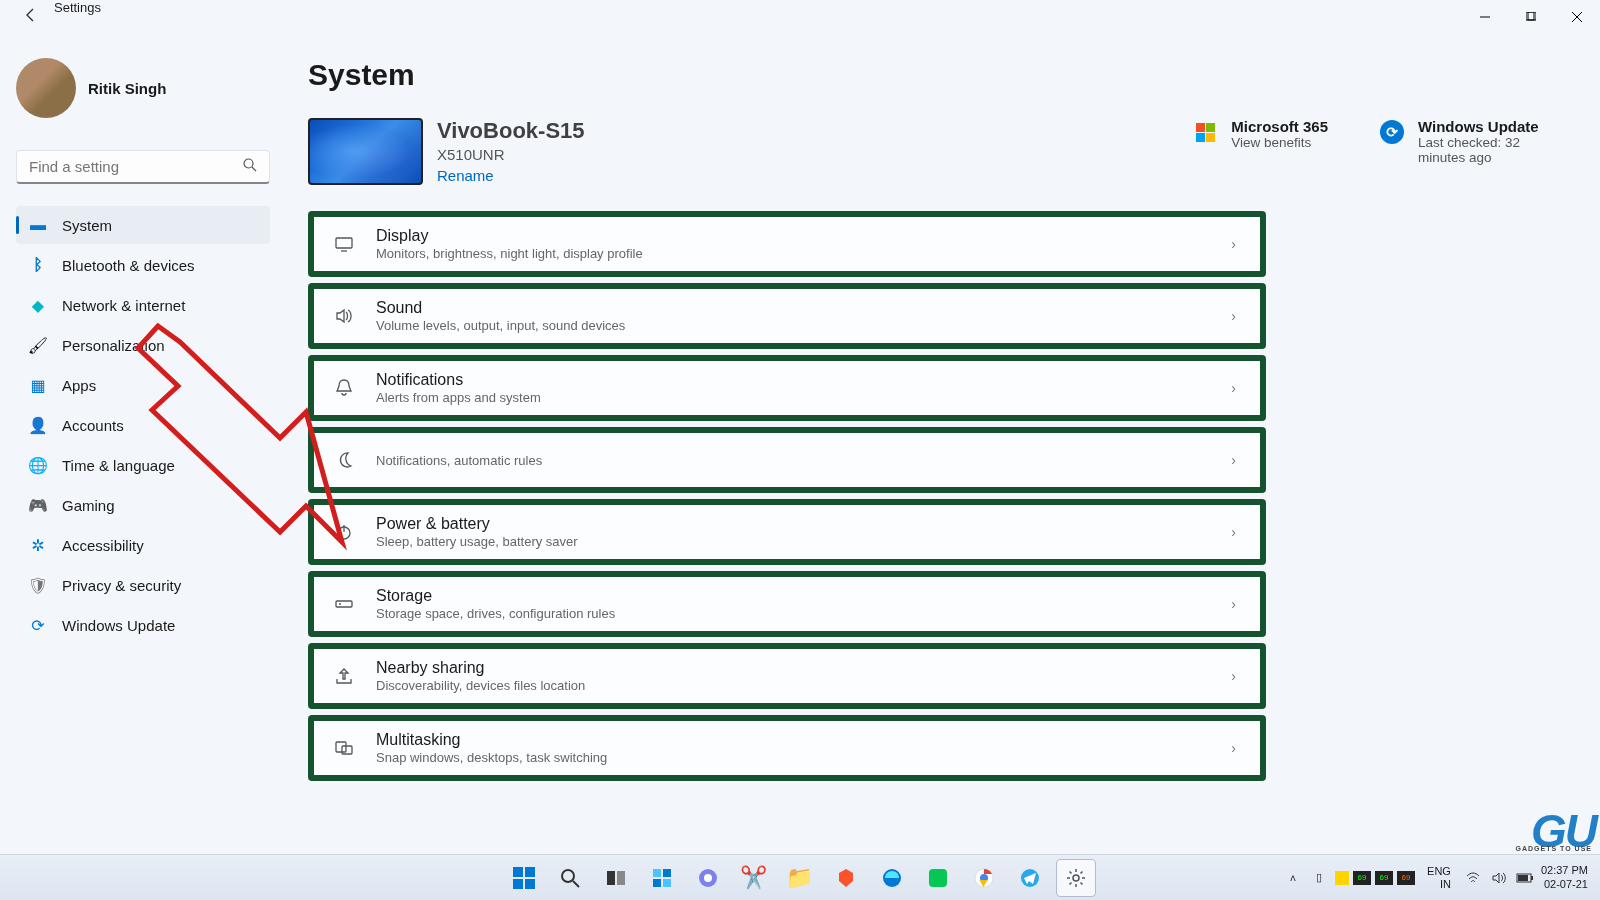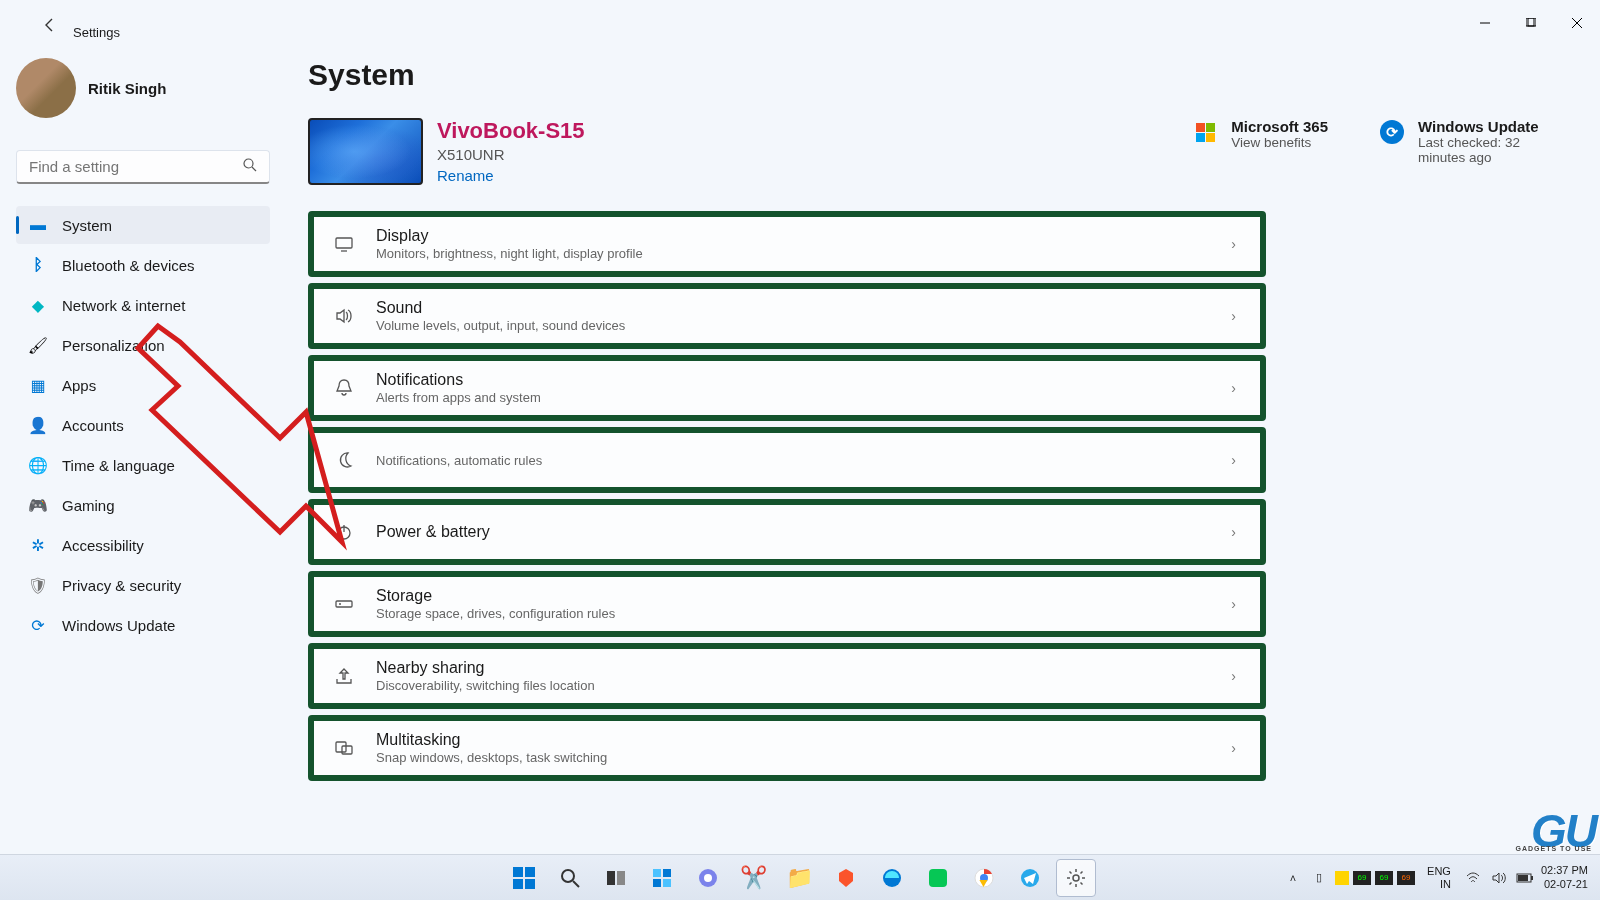--- a/index.html
+++ b/index.html
@@ -1,18 +1,18 @@
 <!DOCTYPE html>
 <html><head>
   <meta charset="utf-8">
   <style>
     * { margin: 0; padding: 0; box-sizing: border-box; font-family: "Segoe UI", sans-serif; }
     body { background: #f3f7fc; width: 1600px; height: 900px; overflow: hidden; position: relative; }
 
-    .titlebar { height: 40px; display: flex; align-items: flex-end; padding: 0 0 0 16px; margin-left: 19px; }
+    .titlebar { height: 40px; display: flex; align-items: flex-start; padding: 0 0 0 16px; }
     .titlebar-back { width: 30px; height: 30px; display: flex; align-items: center; justify-content: center; cursor: pointer; color: #555; }
     .titlebar-title { font-size: 13px; color: #1a1a1a; margin-left: 8px; }
     .window-controls { margin-left: auto; display: flex; }
     .window-controls div { width: 46px; height: 34px; display: flex; align-items: center; justify-content: center; font-size: 10px; color: #1a1a1a; cursor: pointer; }
 
     .container { display: flex; height: calc(100% - 86px); }
 
     .sidebar { width: 284px; padding: 18px 14px 0 16px; flex-shrink: 0; }
     .user { display: flex; align-items: center; margin-bottom: 32px; padding-left: 0; }
     .avatar { width: 60px; height: 60px; border-radius: 50%; background: radial-gradient(circle at 30% 30%, #d4a373, #8b6f47); margin-right: 12px; overflow: hidden; }
@@ -29,21 +29,21 @@
     .nav-icon { width: 20px; height: 20px; display: flex; align-items: center; justify-content: center; margin-right: 14px; font-size: 16px; }
     .nav-label { font-size: 15px; color: #1a1a1a; }
 
     .main { flex: 1; padding: 18px 40px 0 24px; }
     .page-title { font-size: 30px; font-weight: 600; color: #1a1a1a; margin-bottom: 26px; }
 
     .device-row { display: flex; align-items: flex-start; margin-bottom: 26px; gap: 14px; }
     .device-thumb { width: 115px; height: 67px; border: 2px solid #222; border-radius: 4px; background: linear-gradient(135deg, #0a4db8 0%, #1e6fd9 30%, #3a8ee8 50%, #0a4db8 100%); position: relative; overflow: hidden; }
     .device-thumb::after { content: ''; position: absolute; inset: 0; background: radial-gradient(ellipse at 40% 50%, rgba(100,180,255,.6), transparent 60%), radial-gradient(ellipse at 60% 60%, rgba(40,80,200,.5), transparent 60%); }
     .device-info { flex: 1; }
-    .device-name { font-size: 22px; font-weight: 600; color: #be185d; }
+    .device-name { font-size: 22px; font-weight: 600; color: #404040; }
     .device-model { font-size: 15px; color: #555; margin-top: 2px; }
     .device-rename { font-size: 15px; color: #0067c0; cursor: pointer; margin-top: 4px; }
 
     .header-cards { display: flex; gap: 52px; }
     .hcard { display: flex; align-items: flex-start; gap: 14px; max-width: 180px; cursor: pointer; }
     .hcard-icon { width: 24px; height: 24px; display: flex; align-items: center; justify-content: center; font-size: 18px; margin-top: 2px; }
     .hcard-title { font-size: 15px; font-weight: 600; color: #1a1a1a; }
     .hcard-sub { font-size: 13.5px; color: #555; }
 
     .settings-list { display: flex; flex-direction: column; gap: 6px; max-width: 958px; }
@@ -255,20 +255,21 @@
       </div>
       <div class="setting-item">
         <span class="setting-icon">
             <svg width="20" height="20" viewBox="0 0 20 20">
               <circle cx="10" cy="11" r="6" stroke="#555" fill="none" stroke-width="1.3"></circle>
               <line x1="10" y1="3" x2="10" y2="10" stroke="#555" stroke-width="1.3"></line>
             </svg>
           </span>
         <div class="setting-text">
             <div class="setting-title">Power &amp; battery</div>
+            <div class="setting-desc">Sleep, battery usage, battery saver</div>
           </div>
         <span class="chevron">›</span>
       </div>
       <div class="setting-item">
         <span class="setting-icon">
             <svg width="20" height="20" viewBox="0 0 20 20">
               <rect x="2" y="7" width="16" height="6" rx="1" stroke="#555" fill="none" stroke-width="1.3"></rect>
               <circle cx="6" cy="10" r="1" fill="#555"></circle>
             </svg>
           </span>
@@ -279,21 +280,21 @@
         <span class="chevron">›</span>
       </div>
       <div class="setting-item">
         <span class="setting-icon">
             <svg width="20" height="20" viewBox="0 0 20 20">
               <path d="M10 3l4 4h-3v6h-2V7H6z M3 13v4h14v-4" stroke="#555" fill="none" stroke-width="1.3"></path>
             </svg>
           </span>
         <div class="setting-text">
             <div class="setting-title">Nearby sharing</div>
-            <div class="setting-desc">Discoverability, switching files location</div>
+            <div class="setting-desc">Discoverability, devices files location</div>
           </div>
         <span class="chevron">›</span>
       </div>
       <div class="setting-item">
         <span class="setting-icon">
             <svg width="20" height="20" viewBox="0 0 20 20">
               <rect x="2" y="4" width="10" height="10" rx="1" stroke="#555" fill="none" stroke-width="1.3"></rect>
               <rect x="8" y="8" width="10" height="8" rx="1" stroke="#555" fill="none" stroke-width="1.3"></rect>
             </svg>
           </span>

